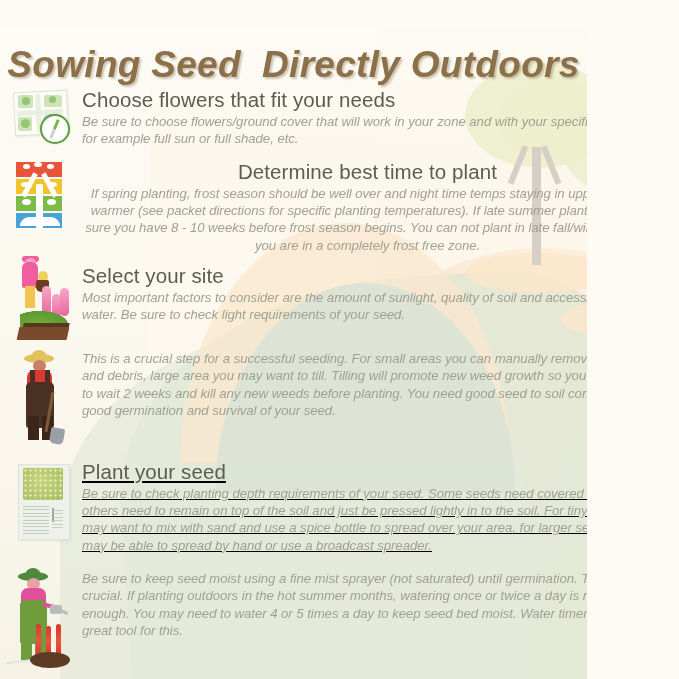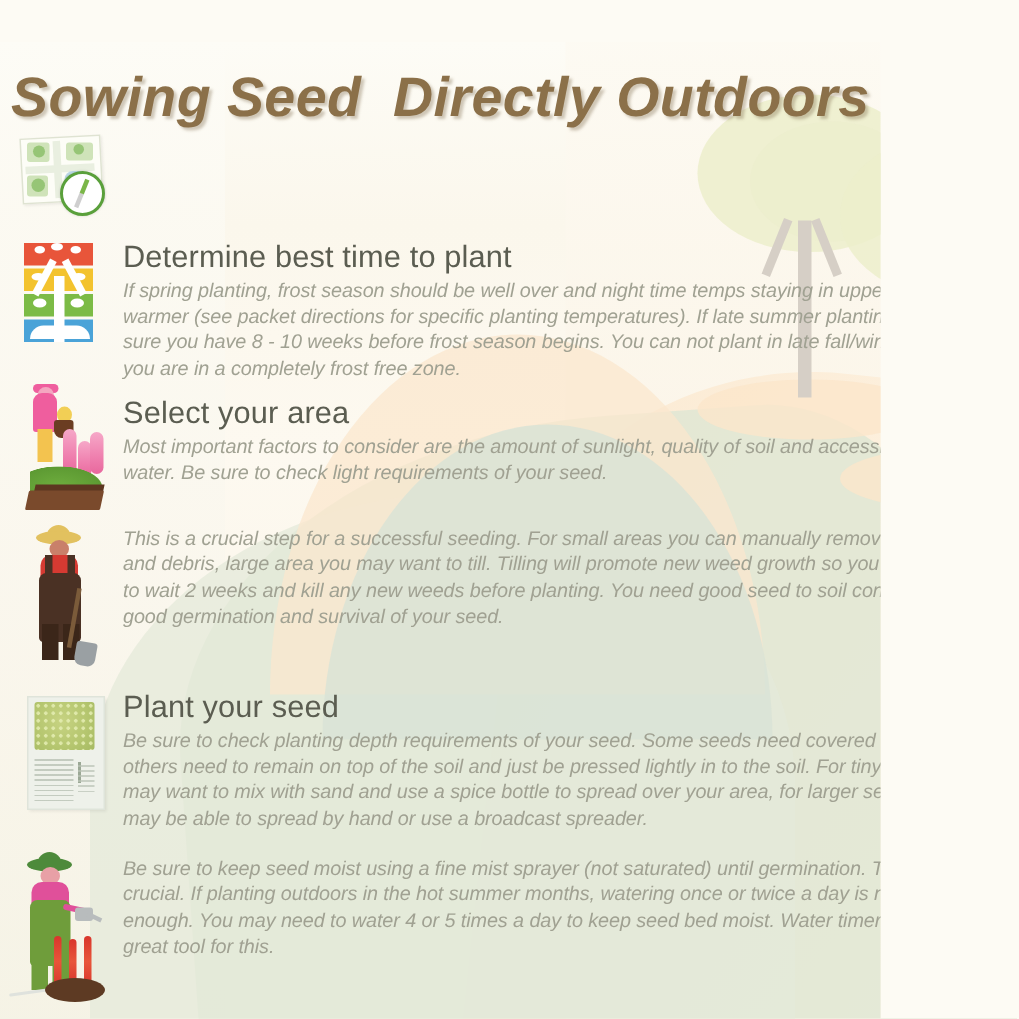--- a/index.html
+++ b/index.html
@@ -131,24 +131,24 @@
   .step-text{
     font-family:"Liberation Sans", sans-serif;
     font-size:13.2px;font-style:italic;
     color:#a0a192;
     line-height:1.32;
     margin:0;
     letter-spacing:-.05px;
   }
   
   #step-0{height:72px;}
-  #step-1{height:104px;}
+  #step-1{height:104px;text-align:center;}
   #step-2{height:86px;}
   #step-3{height:110px;}
-  #step-4{height:110px;}
+  #step-4{height:110px;text-decoration:underline;}
   #step-5{height:110px;}
 
   
   .icon-art{position:relative;width:62px;}
 
   
   .ic-plan{height:62px;}
   .ic-plan .sheet{
     position:absolute;left:2px;top:3px;width:52px;height:42px;
     background:#fdfdf7;border:1px solid #dfe3d2;
@@ -411,20 +411,24 @@
           <div class="plot" style="left:32px;top:7px;width:18px;height:12px;"></div>
           <div class="plot" style="left:6px;top:29px;width:14px;height:14px;"></div>
           <div class="pond" style="left:31px;top:26px;width:16px;height:11px;"></div>
           <div class="blob" style="left:10px;top:9px;width:8px;height:8px;"></div>
           <div class="blob" style="left:37px;top:8px;width:7px;height:7px;"></div>
           <div class="blob" style="left:9px;top:31px;width:9px;height:9px;"></div>
           <div class="compass">
             <div class="needle"></div>
           </div>
         </div>
+      </div>
+      <div class="step-body">
+        <div class="step-title">Choose flowers that fit your needs</div>
+        <div class="step-text">Be sure to choose flowers/ground cover  that will work in your zone and with your specific needs, for example full sun or full shade, etc.</div>
       </div>
     </div>
 
     <div class="step" id="step-1">
       <div class="step-icon">
         <div class="icon-art ic-seasons">
           <div class="band b1"></div>
           <div class="band b2"></div>
           <div class="band b3"></div>
           <div class="band b4"></div>
@@ -460,21 +464,21 @@
           <div class="pot"></div>
           <div class="spike" style="left:30px;bottom:24px;height:30px;"></div>
           <div class="spike" style="left:40px;bottom:22px;height:24px;"></div>
           <div class="spike" style="left:48px;bottom:24px;height:28px;"></div>
           <div class="foliage"></div>
           <div class="box-top"></div>
           <div class="box"></div>
         </div>
       </div>
       <div class="step-body">
-        <div class="step-title">Select your area</div>
+        <div class="step-title">Select your site</div>
         <div class="step-text">Most important factors to consider are the amount of sunlight, quality of soil and accessibility to water. Be sure to check light  requirements of your seed.</div>
       </div>
     </div>
 
     <div class="step" id="step-3">
       <div class="step-icon" style="top:2px;">
         <div class="icon-art ic-dig">
           <div class="hat-top"></div>
           <div class="hat"></div>
           <div class="head"></div>

